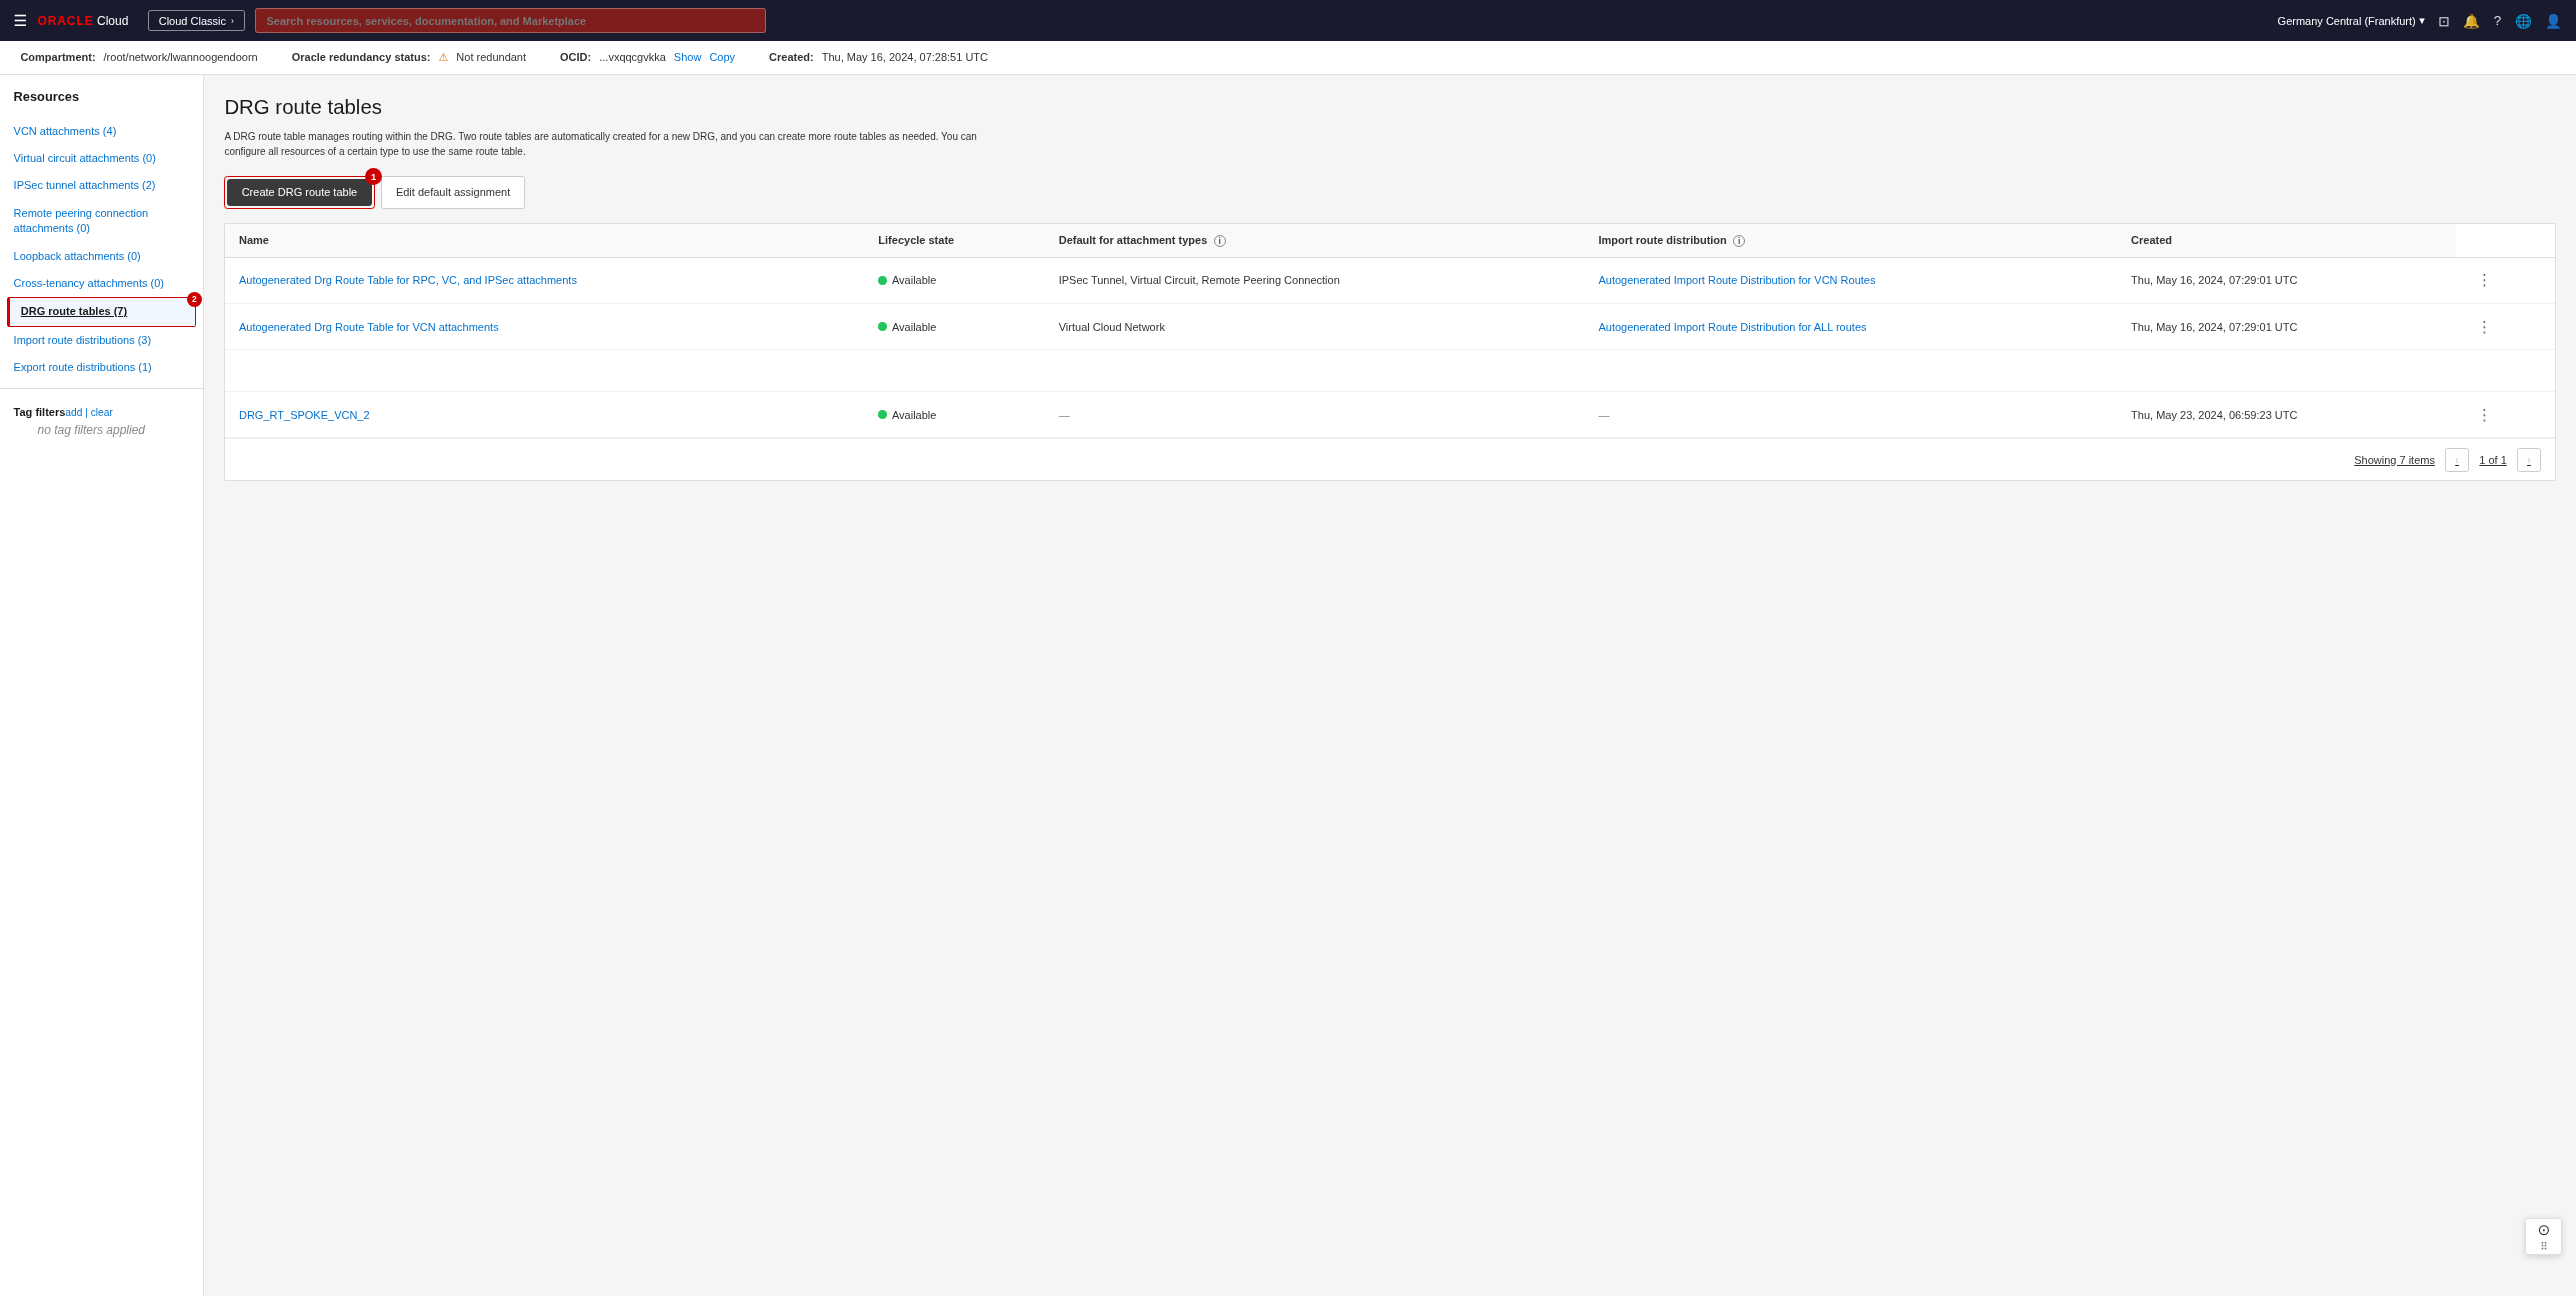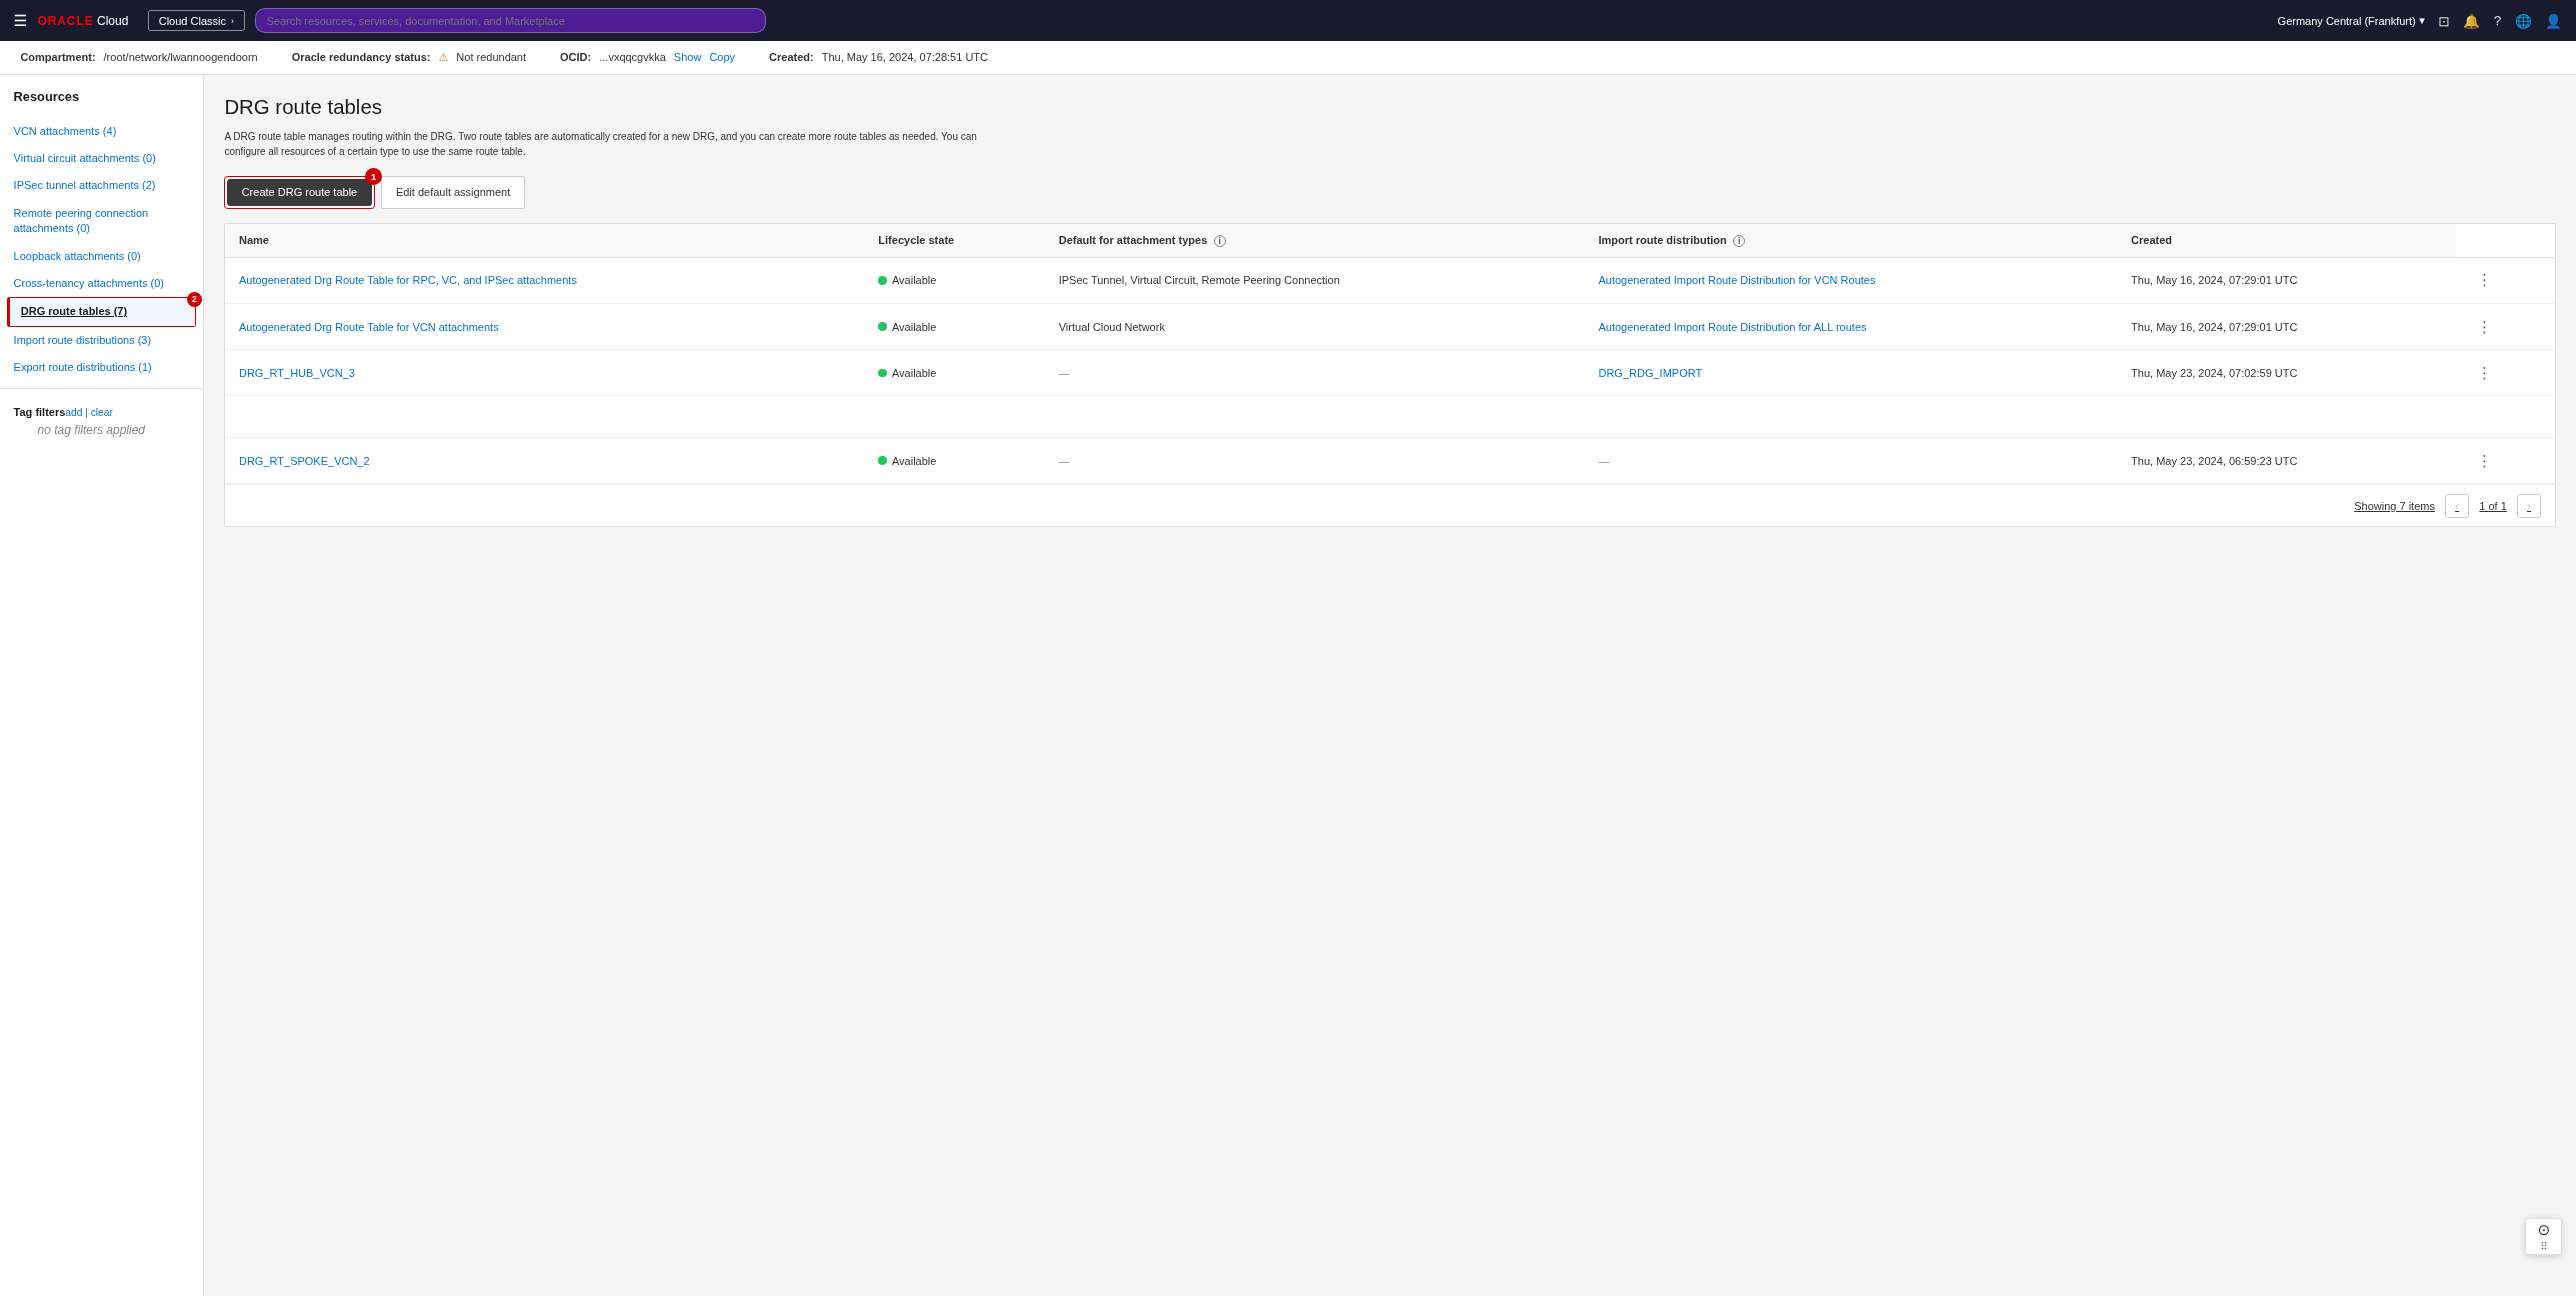--- a/index.html
+++ b/index.html
@@ -28,27 +28,28 @@
       padding: 3.4px 10.2px;
       border-radius: 2.6px;
       font-size: 11px;
       cursor: pointer;
       display: flex; align-items: center; gap: 5.1px;
     }
     .cloud-classic-btn .chevron { font-size: 8.5px; }
     .nav-search {
       flex: 1;
       max-width: 511px;
-      background: #4c1d95;
+      background: #7f1d1d;
       border: 0.9px solid rgba(255,255,255,0.3);
-      border-radius: 10px;
+      border-radius: 3px;
       padding: 5.1px 10.2px;
       color: rgba(255,255,255,0.7);
       font-size: 11px;
       outline: none;
+      font-weight: bold;
     }
     .nav-right {
       margin-left: auto;
       display: flex; align-items: center; gap: 13.6px; color: white;
     }
     .nav-region {
       display: flex; align-items: center; gap: 3.4px; font-size: 11px; cursor: pointer;
     }
     .nav-icon { font-size: 13.6px; cursor: pointer; opacity: 0.85; }
 
@@ -408,39 +409,20 @@
               <td>Virtual Cloud Network</td>
               <td>
                 <a class="table-link">Autogenerated Import Route Distribution for ALL routes</a>
               </td>
               <td>Thu, May 16, 2024, 07:29:01 UTC</td>
               <td>
                 <button class="more-btn">⋮</button>
               </td>
             </tr>
 
-            <tr class="table-row">
-              <td>
-                <a class="table-link">DRG_RT_HUB_VCN_3</a>
-              </td>
-              <td>
-                <div class="status-badge">
-                  <span class="status-dot"></span>
-                  <span>Available</span>
-                </div>
-              </td>
-              <td class="dash-cell">—</td>
-              <td>
-                <a class="table-link">DRG_RDG_IMPORT</a>
-              </td>
-              <td>Thu, May 23, 2024, 07:02:59 UTC</td>
-              <td>
-                <button class="more-btn">⋮</button>
-              </td>
-            </tr>
 
             <tr class="empty-row">
               <td colspan="6"></td>
             </tr>
 
             <tr class="table-row">
               <td>
                 <a class="table-link">DRG_RT_SPOKE_VCN_2</a>
               </td>
               <td>

